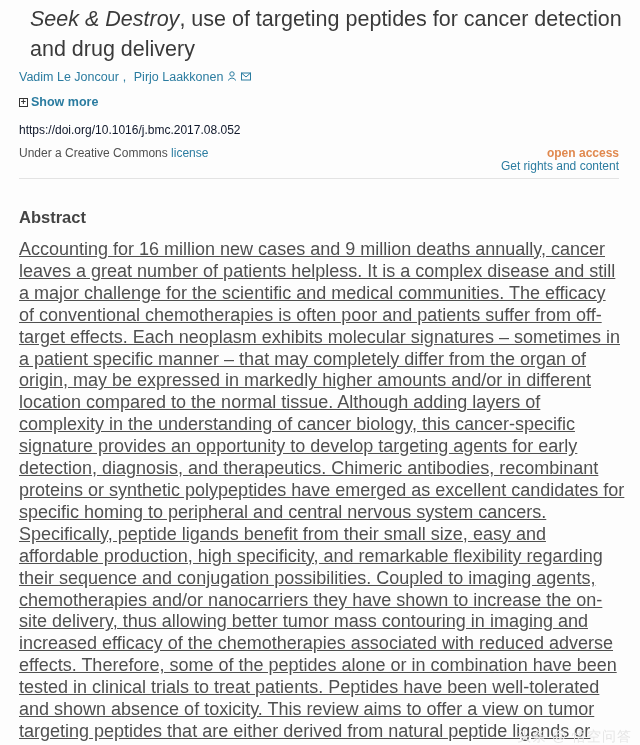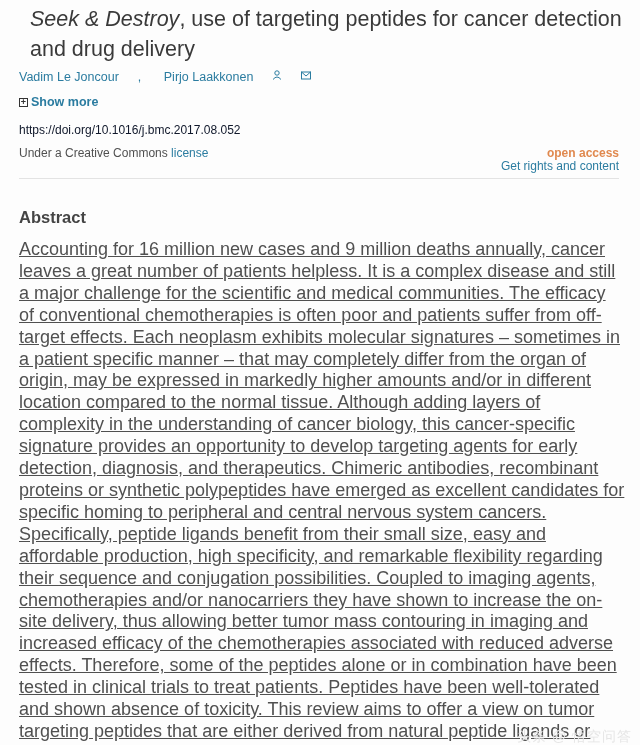--- a/index.html
+++ b/index.html
@@ -5,21 +5,21 @@
   * { box-sizing: border-box; margin: 0; padding: 0; }
   html, body { width: 640px; height: 745px; background: #fdfdfd; overflow: hidden; }
   body { font-family: "Liberation Sans", sans-serif; color: #505050; position: relative; }
   .title {
     position: absolute; left: 10px; top: 4px; width: 610px;
     font-size: 21.5px; line-height: 30px; color: #3a3a3a; font-weight: normal; margin-left: 20px;
   }
   .title em { font-style: italic; }
   .authors {
     position: absolute; left: 19px; top: 70px; font-size: 12.5px; color: #2b7ca0;
-    display: flex; gap: 19px;
+    display: flex; align-items: center; gap: 4px;
   }
   .authors .icon { color: #2b7ca0; font-size: 11px; display: inline-block; }
   .show-more {
     position: absolute; left: 19px; top: 95px; font-size: 12.5px; font-weight: bold; color: #2b7ca0;
     display: flex; align-items: center; gap: 3px; cursor: pointer;
   }
   .plus-box {
     width: 9px; height: 9px; border: 1px solid #333; font-size: 9px; line-height: 7px;
     text-align: center; color: #333; font-weight: bold; display: inline-block;
   }

